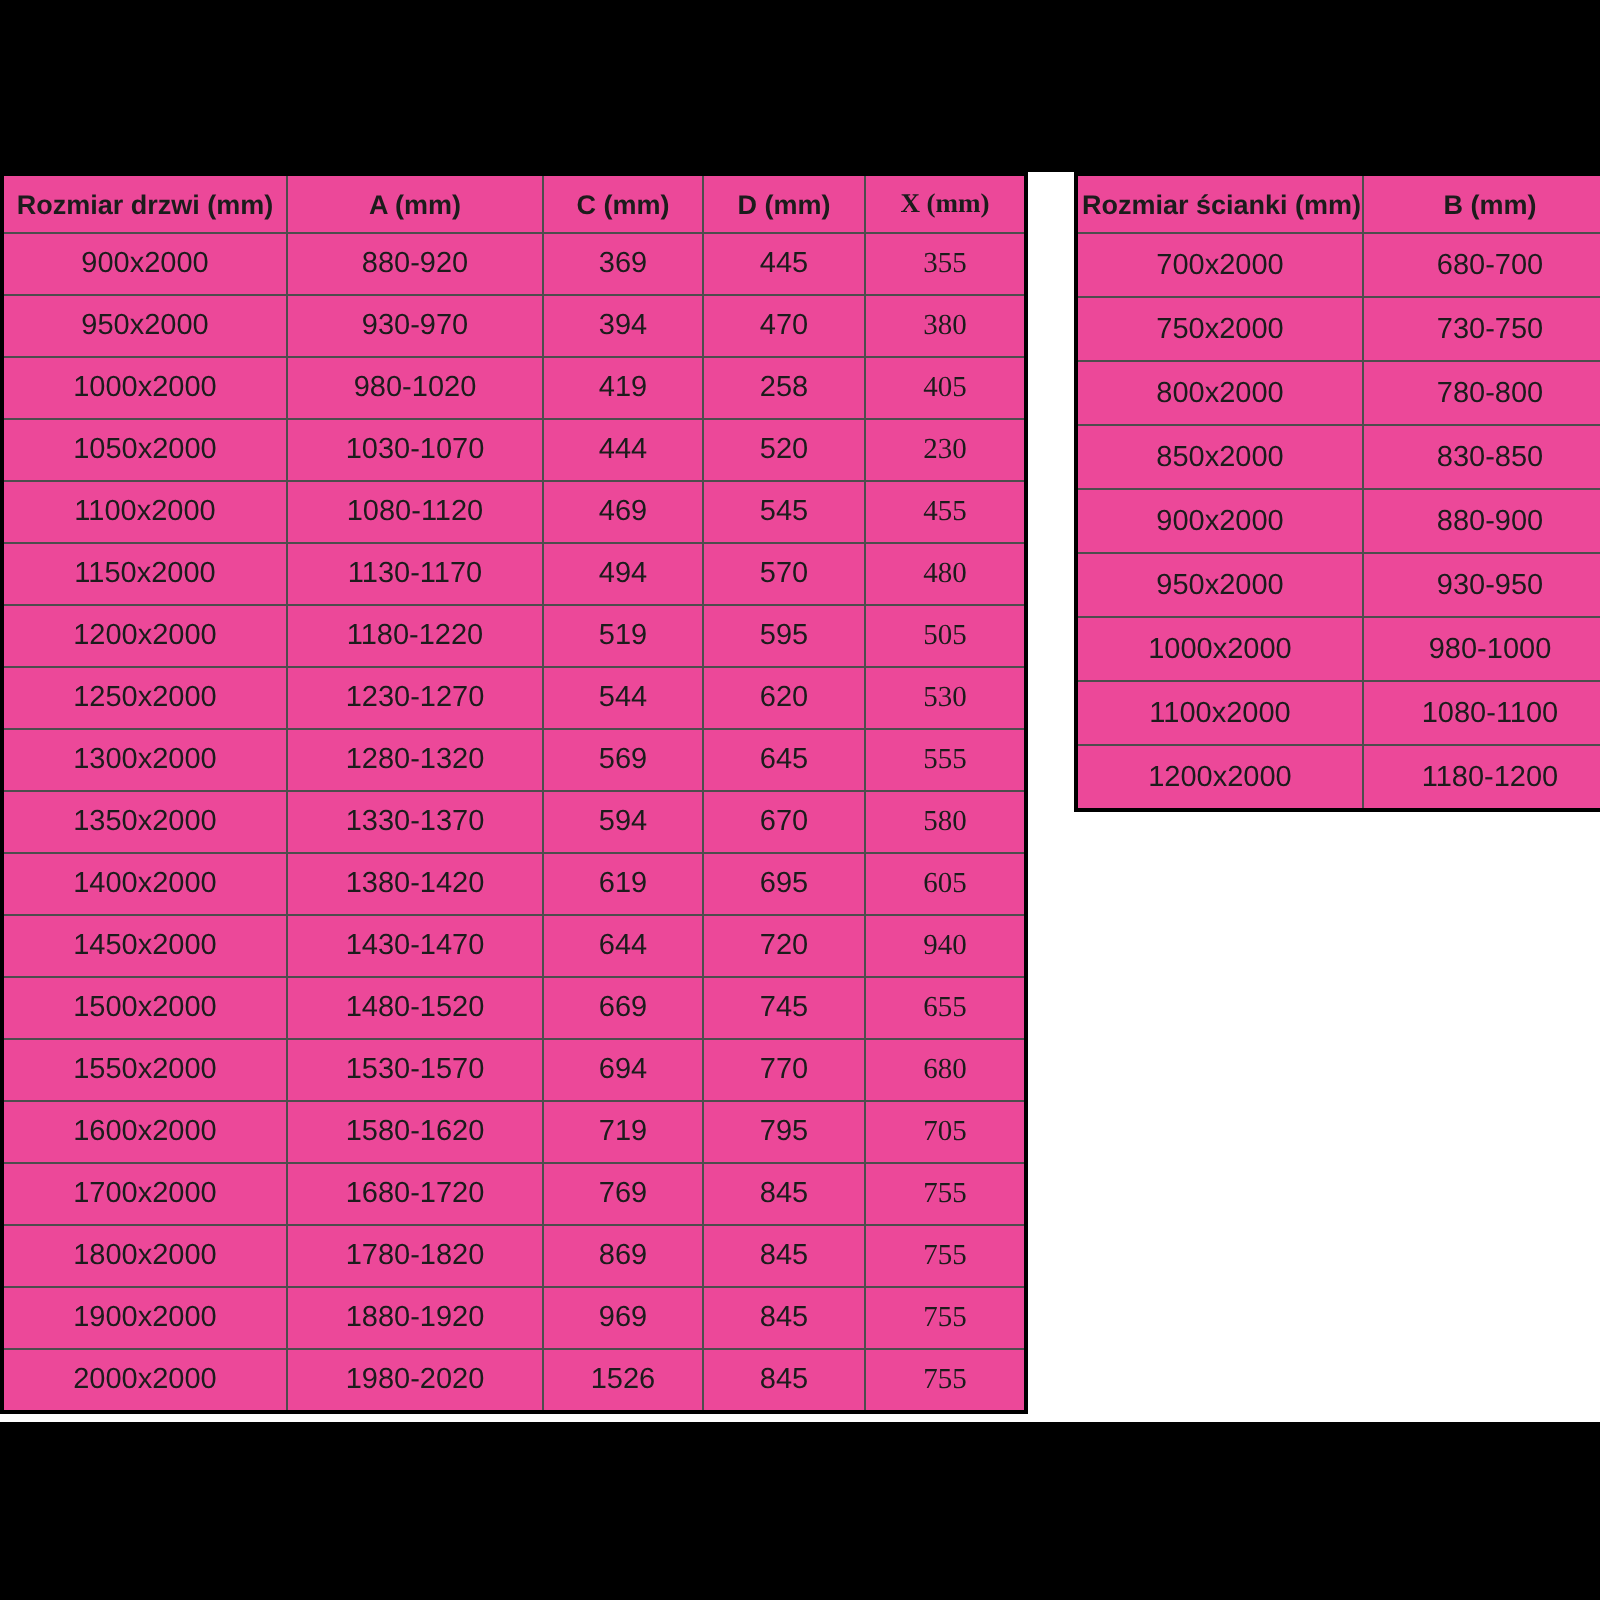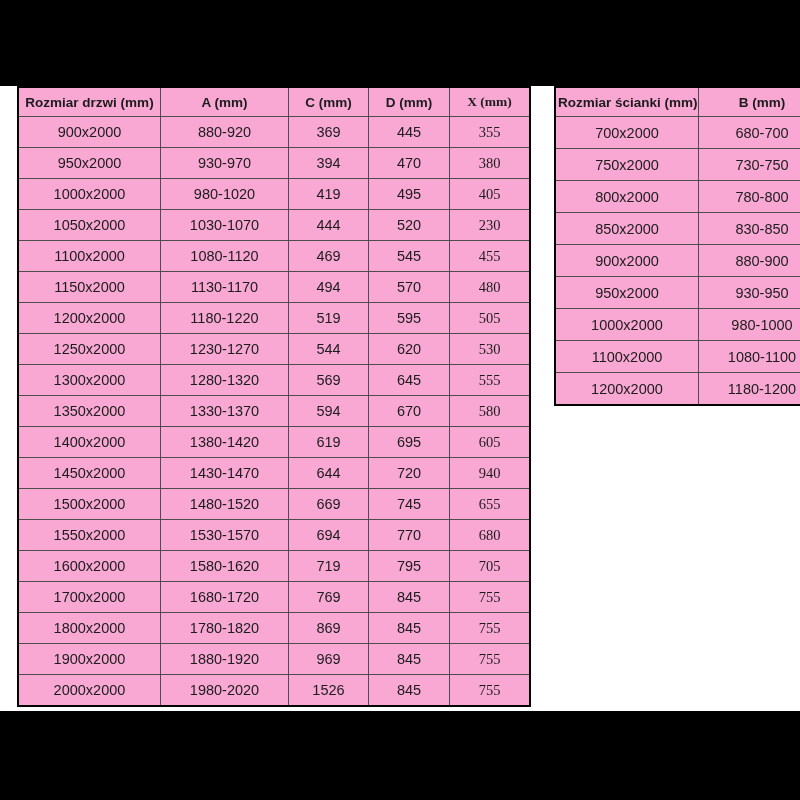--- a/index.html
+++ b/index.html
@@ -25,23 +25,22 @@
     width: 800px;
     background: #000000;
   }
   .band.top { top: 0; height: 86px; }
   .band.bottom { top: 711px; height: 89px; }
 
   table.tbl {
     position: absolute;
     border-collapse: collapse;
     table-layout: fixed;
-    background: #f9a8d4;
+    background: #ec4899;
     border: 2px solid #000000;
-    margin-left: 17px;
   }
   table.tbl th, table.tbl td {
     border: 1px solid #4d4d4d;
     text-align: center;
     vertical-align: middle;
     padding: 0 2px;
     white-space: nowrap;
     overflow: hidden;
     color: #1c1c1c;
   }
@@ -103,21 +102,21 @@
           <td>950x2000</td>
           <td>930-970</td>
           <td>394</td>
           <td>470</td>
           <td>380</td>
         </tr>
         <tr>
           <td>1000x2000</td>
           <td>980-1020</td>
           <td>419</td>
-          <td>495</td>
+          <td>258</td>
           <td>405</td>
         </tr>
         <tr>
           <td>1050x2000</td>
           <td>1030-1070</td>
           <td>444</td>
           <td>520</td>
           <td>230</td>
         </tr>
         <tr>

